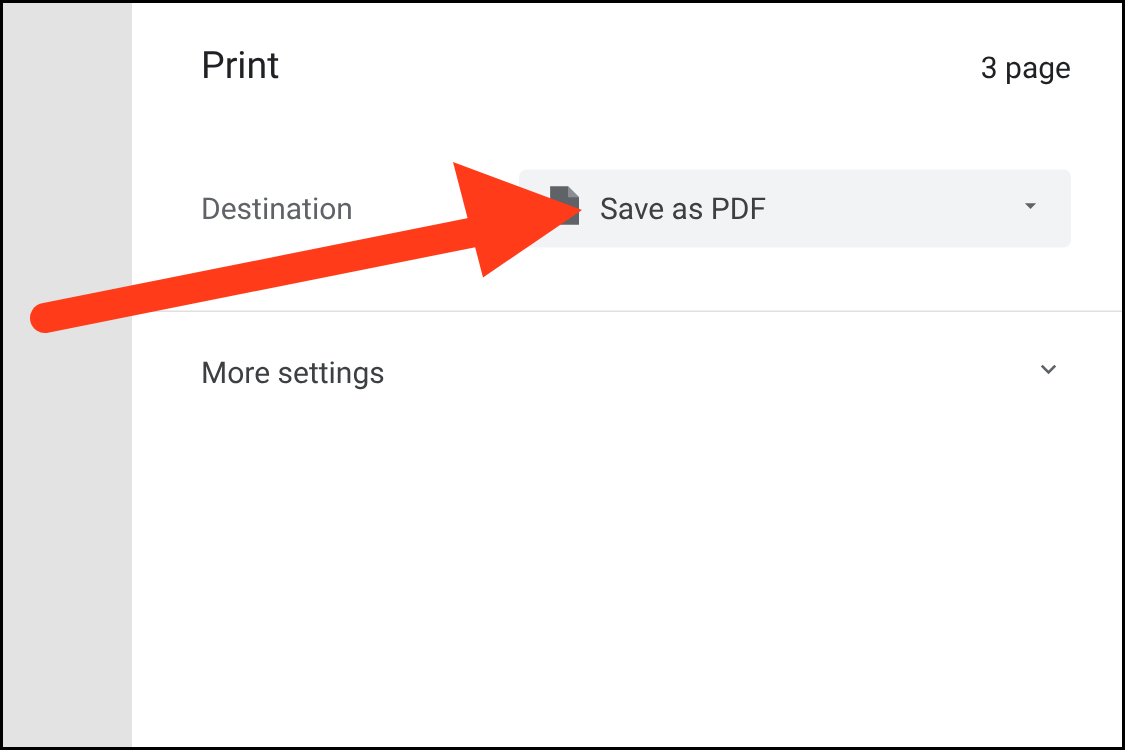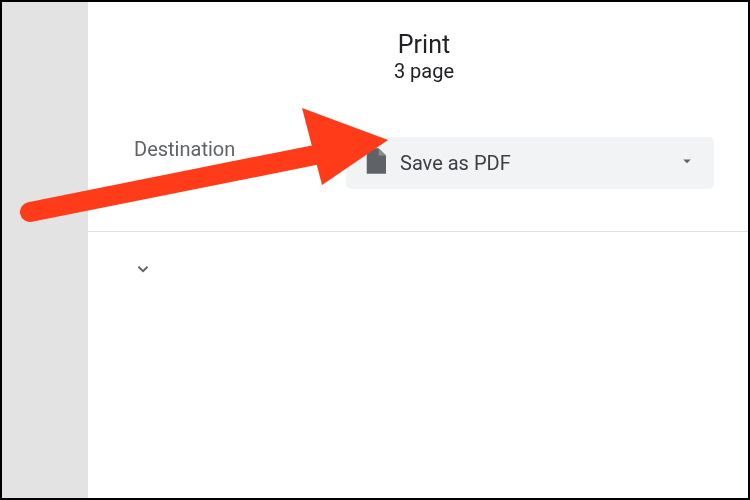--- a/index.html
+++ b/index.html
@@ -31,34 +31,34 @@
       right: 2px;
       bottom: 2px;
       background: #fff;
       padding: 28px 34px 0 46px;
     }
     .header {
       display: flex;
       justify-content: space-between;
       align-items: center;
       margin-bottom: 54px;
-      flex-direction: column;
     }
     .title {
       font-size: 25px;
       color: #202124;
       font-weight: 400;
     }
     .page-count {
       font-size: 20px;
       color: #202124;
       font-weight: 400;
     }
     .row {
       display: flex;
+      align-items: center;
       margin-bottom: 42px;
     }
     .label {
       width: 212px;
       font-size: 20px;
       color: #5f6368;
       font-weight: 400;
     }
     .select {
       flex: 1;
@@ -141,20 +141,21 @@
           </svg>
       </span>
     </div>
   </div>
 
 
 
   <div class="divider"></div>
 
   <div class="more-row">
+    <span class="more-text">More settings</span>
     <span>
       <svg class="chevron" viewBox="0 0 24 24">
           <path d="M6 9 L12 15 L18 9" fill="none" stroke="#5f6368" stroke-width="2.4"></path>
         </svg>
     </span>
   </div>
 
 </div>
 
 <svg class="arrow-overlay" width="750" height="500">

